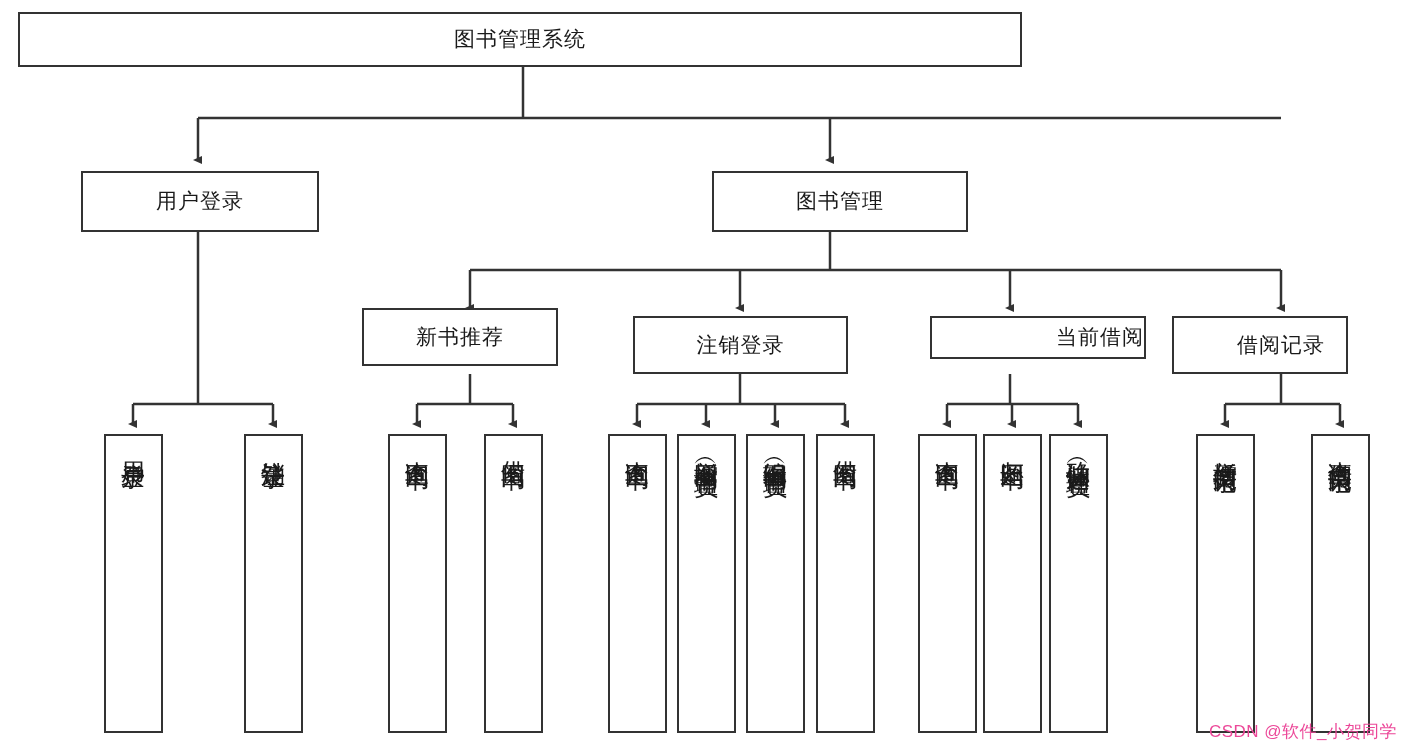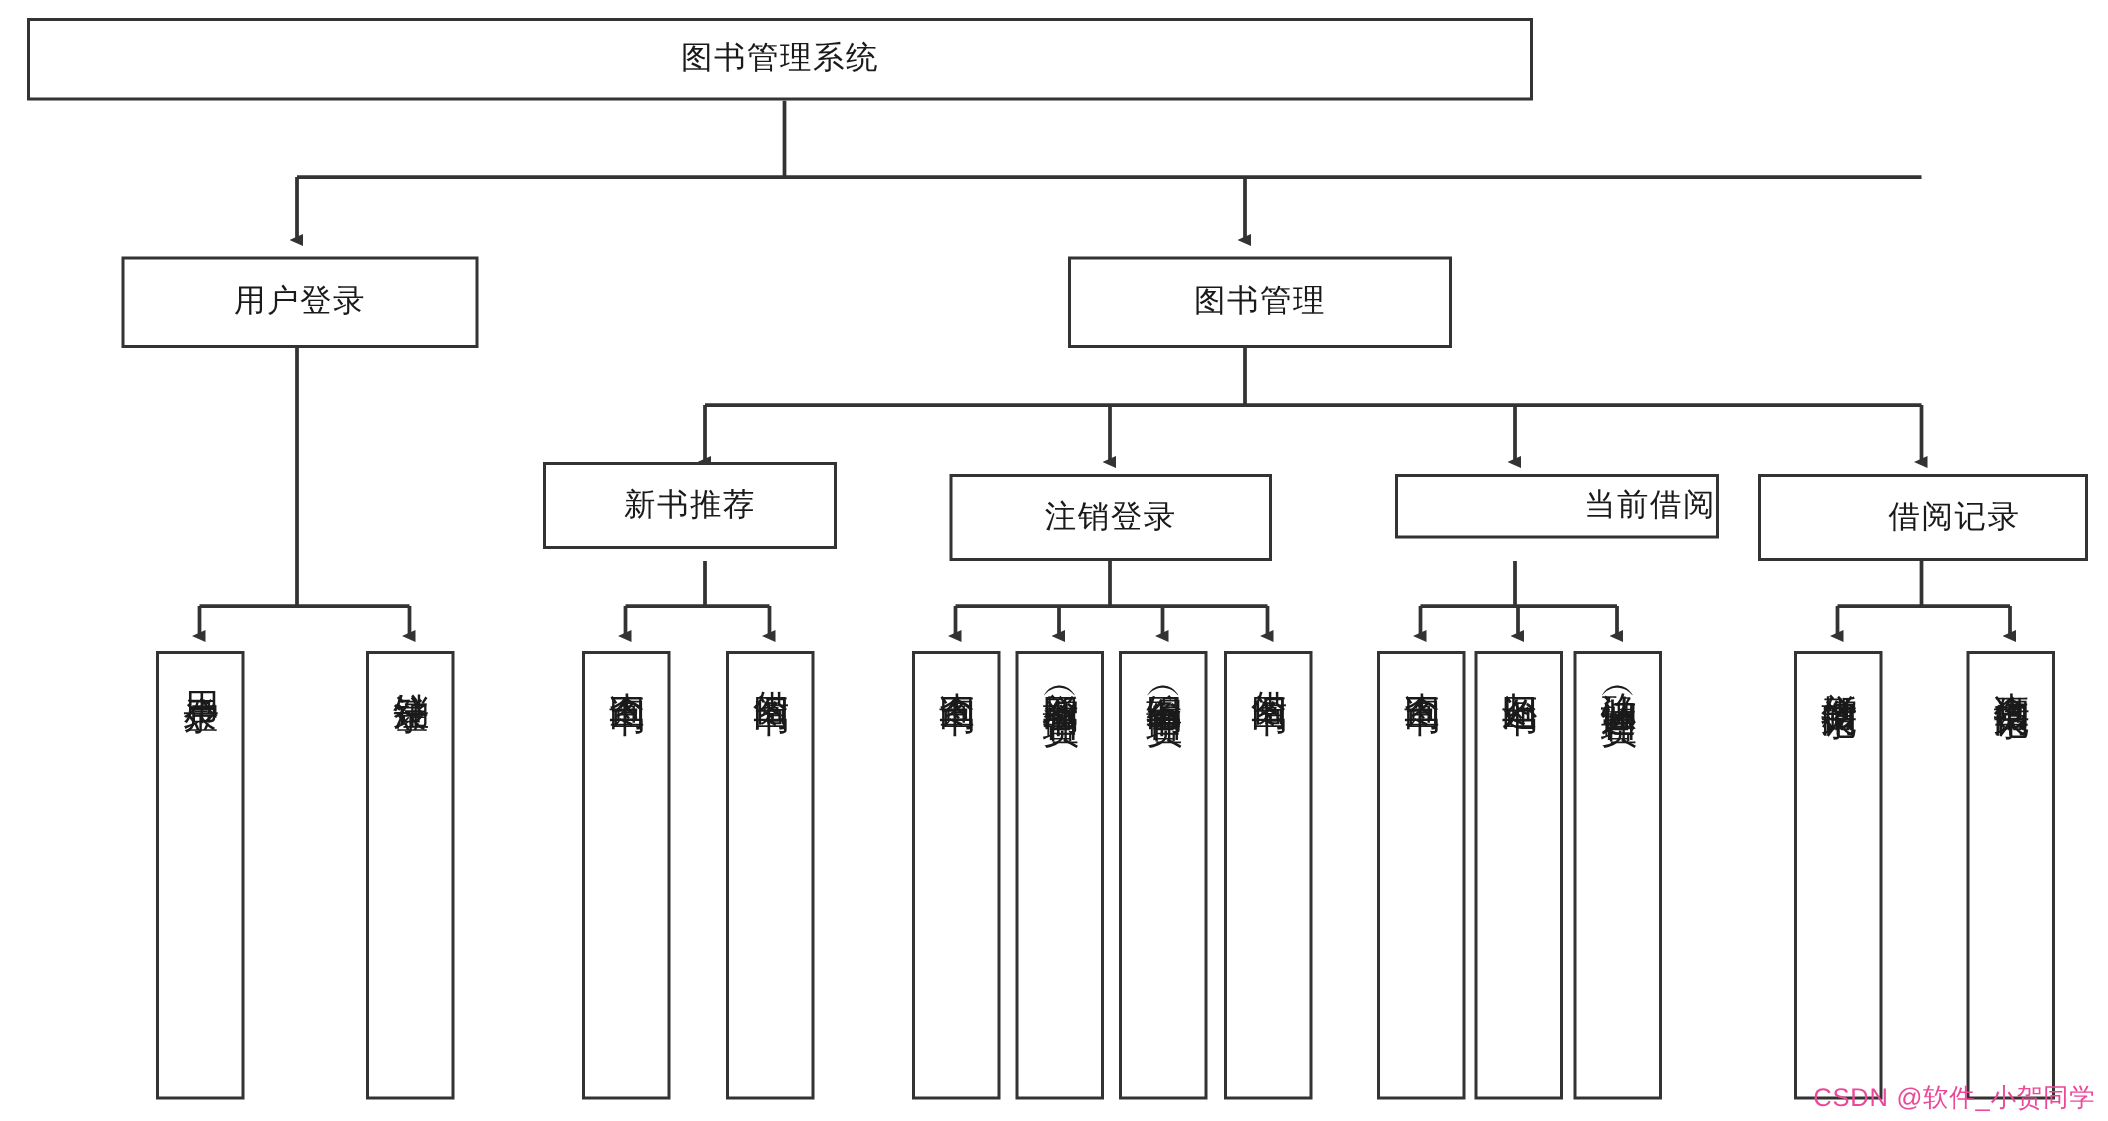--- a/index.html
+++ b/index.html
@@ -141,21 +141,21 @@
 
   <div class="node horiz" style="left:362px; top:308px; width:196px; height:58px;">
     <span class="label">新书推荐</span>
   </div>
   <div class="node horiz" style="left:633px; top:316px; width:215px; height:58px;">
     <span class="label">注销登录</span>
   </div>
   <div class="node horiz" style="left:930px; top:316px; width:216px; height:43px;justify-content:flex-end;">
     <span class="label">当前借阅</span>
   </div>
-  <div class="node horiz" style="left:1172px; top:316px; width:220px; height:58px;padding-left:42px;">
+  <div class="node horiz" style="left:1172px; top:316px; width:176px; height:58px;padding-left:42px;">
     <span class="label">借阅记录</span>
   </div>
 
   <div class="node leaf" style="left:104px; top:434px; width:59px; height:299px;">
     <span class="label">用户登录</span>
   </div>
   <div class="node leaf" style="left:244px; top:434px; width:59px; height:299px;">
     <span class="label">注销登录</span>
   </div>
 

